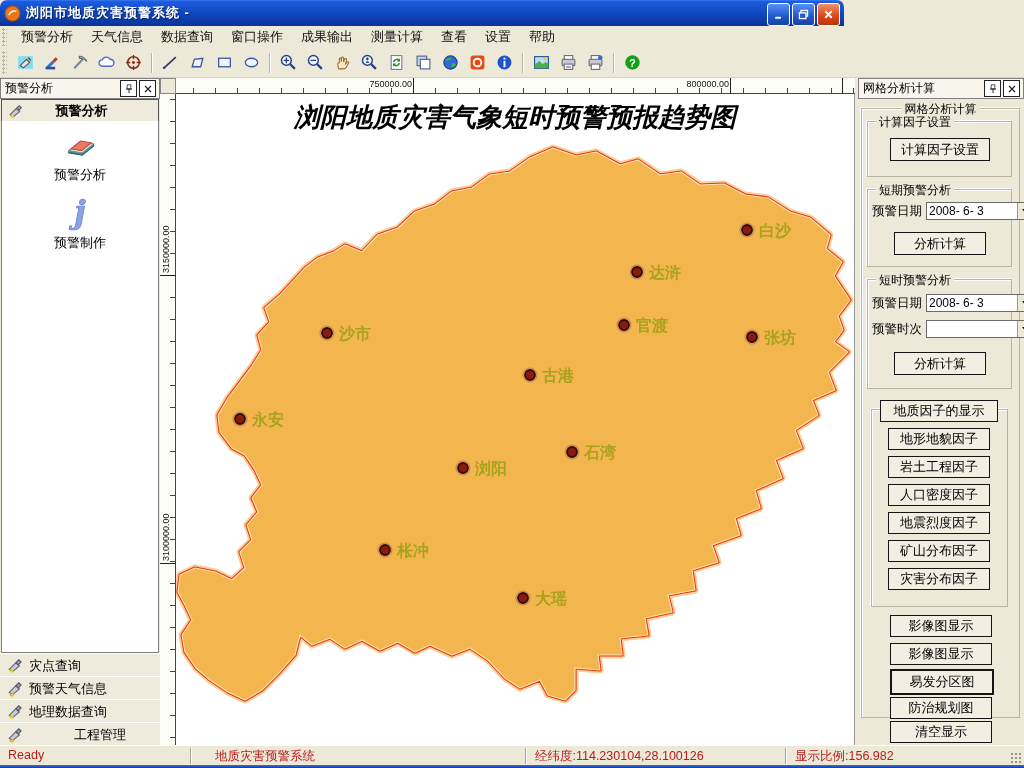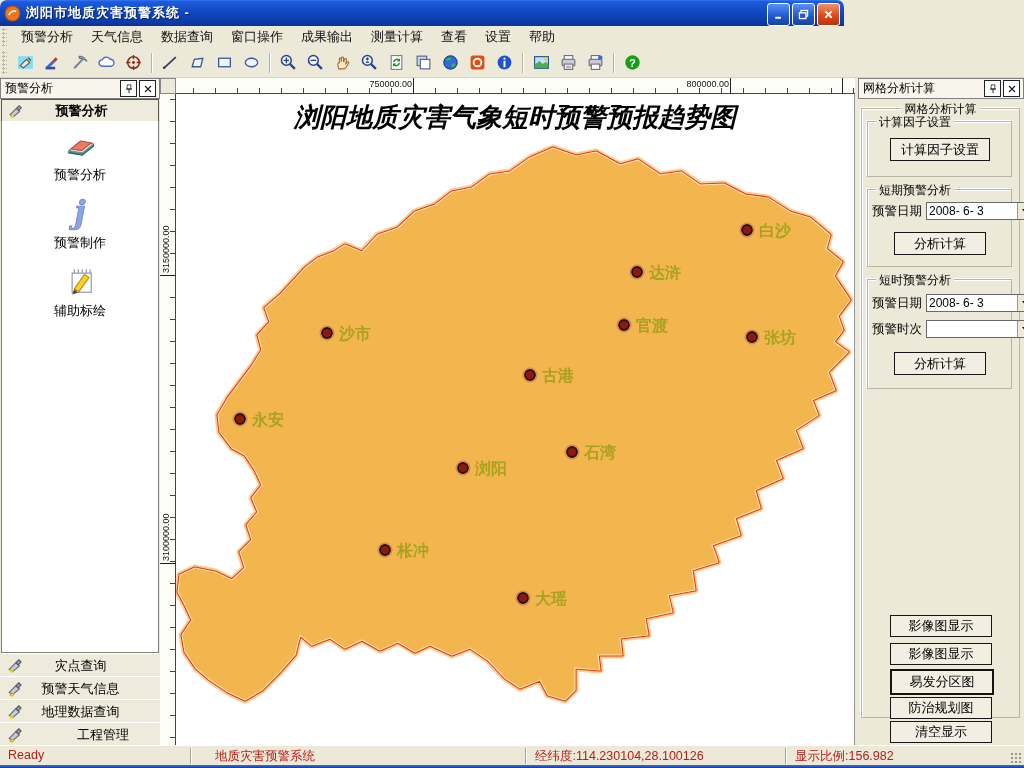--- a/index.html
+++ b/index.html
@@ -33,21 +33,21 @@
   .lp-header{position:absolute;left:1px;top:21px;width:156px;height:22px;background:#EFEBDC;border:1px solid #555;
     display:flex;align-items:center;font-size:13px;font-weight:bold;}
   .lp-header svg{width:17px;height:17px;margin:0 4px 0 6px;}
   .lp-header .hlabel{flex:1;text-align:center;margin-right:24px;}
   .lp-list{position:absolute;left:1px;top:43px;width:156px;height:531px;background:#fff;border:1px solid #808080;border-top:none;}
   .lp-tool{position:absolute;left:0;width:156px;text-align:center;font-size:13px;color:#000;}
   .lp-tool svg{width:36px;height:36px;display:block;margin:0 auto 3px;}
   .lp-bottom{position:absolute;left:0;width:160px;height:23px;background:#EFEBDC;border-top:1px solid #fff;border-bottom:1px solid #A8A490;
     display:flex;align-items:center;font-size:13px;}
   .lp-bottom svg{width:18px;height:18px;margin:0 4px 0 7px;}
-  .lp-bottom .blabel{flex:1;text-align:center;margin-right:28px;}
+  .lp-bottom .blabel{flex:1;margin-right:28px;}
   
   #ruler-corner{position:absolute;left:160px;top:78px;width:16px;height:16px;background:#ECE9D8;border:1px solid #888;box-sizing:border-box;}
   #h-ruler{position:absolute;left:176px;top:78px;width:679px;height:16px;background:#FDFDF8;border-bottom:1px solid #444;box-sizing:border-box;}
   #h-ruler .minor{position:absolute;left:0;bottom:0;width:100%;height:5px;
     background-image:repeating-linear-gradient(to right,#444 0 1px,transparent 1px 22px);background-position:17px 0;}
   .h-major{position:absolute;top:0;width:1px;height:16px;background:#222;}
   .h-label{position:absolute;top:1px;font-size:9px;color:#111;text-align:right;width:52px;font-family:"Liberation Sans",sans-serif;}
   #v-ruler{position:absolute;left:160px;top:94px;width:16px;height:651px;background:#FDFDF8;border-right:1px solid #444;box-sizing:border-box;}
   #v-ruler .minor{position:absolute;right:0;top:0;height:100%;width:5px;
     background-image:repeating-linear-gradient(to bottom,#444 0 1px,transparent 1px 22px);background-position:0 5px;}
@@ -304,29 +304,20 @@
             <path d="M8 19.5 L16.5 12.5 L26 14 L17.5 21 Z" fill="#E87A66" stroke="#B8503C"></path>
             <path d="M6 21 v2 M28 15 v2 M18 23 v2" stroke="#667"></path>
           </svg>
           <div>预警分析</div>
         </div>
         <div class="lp-tool" style="top: 74px;">
           <svg viewBox="0 0 32 32">
             <text x="16" y="25" text-anchor="middle" font-size="28" font-style="italic" font-weight="bold" fill="#8CA4E4" stroke="#5C7CC8" stroke-width="0.6" font-family="DejaVu Serif,serif">j</text>
           </svg>
           <div>预警制作</div>
-        </div>
-        <div class="lp-tool" style="top: 142px;">
-          <svg viewBox="0 0 32 32">
-            <rect x="9" y="9" width="17" height="17" fill="#FFFFFF" stroke="#8A94B8"></rect>
-            <path d="M11 9 v-3.5 M14.5 9 v-3.5 M18 9 v-3.5 M21.5 9 v-3.5 M25 9 v-3.5" stroke="#8A94B8"></path>
-            <path d="M11 23 L20 10 L24 13 L15 25.5 Z" fill="#F8D028" stroke="#B89018"></path>
-            <path d="M11 23 l-2 5 5 -1.6 Z" fill="#703A1A"></path>
-          </svg>
-          <div>辅助标绘</div>
         </div>
       </div>
     <div id="lp-bottom-container">
         <div class="lp-bottom" style="top: 575px;">
           <svg viewBox="0 0 16 16">
             <path d="M2 11 L8 5 L11 8 L5 13 Z" fill="#C8CCD4" stroke="#667"></path>
             <path d="M8 5 l2.5 -2.5 2 2 -2.5 2.5 Z" fill="#98A0B0" stroke="#556"></path>
             <circle cx="4" cy="12.5" r="1.6" fill="#E8D020"></circle>
           </svg>
           <span class="blabel">灾点查询</span>
@@ -544,20 +535,31 @@
         <div class="fieldrow" style="left:4px;top:40px;">
           <span style="width:54px;">预警时次</span>
           <div class="combo">
             <span class="val"></span>
             <span class="dd-btn"></span>
           </div>
         </div>
         <div class="xbtn" style="left:26px;top:72px;width:90px;height:21px;">分析计算</div>
       </div>
 
+      <div class="groupbox" style="left:9px;top:300px;width:135px;height:196px;">
+        <div class="xbtn" style="left:8px;top:-10px;width:116px;height:20px;">地质因子的显示</div>
+        <div id="geo-factor-buttons">
+            <div class="xbtn" style="left: 16px; top: 18px; width: 100px; height: 20px;">地形地貌因子</div>
+            <div class="xbtn" style="left: 16px; top: 46px; width: 100px; height: 20px;">岩土工程因子</div>
+            <div class="xbtn" style="left: 16px; top: 74px; width: 100px; height: 20px;">人口密度因子</div>
+            <div class="xbtn" style="left: 16px; top: 102px; width: 100px; height: 20px;">地震烈度因子</div>
+            <div class="xbtn" style="left: 16px; top: 130px; width: 100px; height: 20px;">矿山分布因子</div>
+            <div class="xbtn" style="left: 16px; top: 158px; width: 100px; height: 20px;">灾害分布因子</div>
+          </div>
+      </div>
 
       <div id="display-buttons">
           <div class="xbtn" style="left: 28px; top: 506px; width: 100px; height: 20px;">影像图显示</div>
           <div class="xbtn" style="left: 28px; top: 534px; width: 100px; height: 20px;">影像图显示</div>
           <div class="xbtn default" style="left: 28px; top: 560px; width: 100px; height: 22px;">易发分区图</div>
           <div class="xbtn" style="left: 28px; top: 588px; width: 100px; height: 20px;">防治规划图</div>
           <div class="xbtn" style="left: 28px; top: 612px; width: 100px; height: 20px;">清空显示</div>
         </div>
     </div>
   </div>

